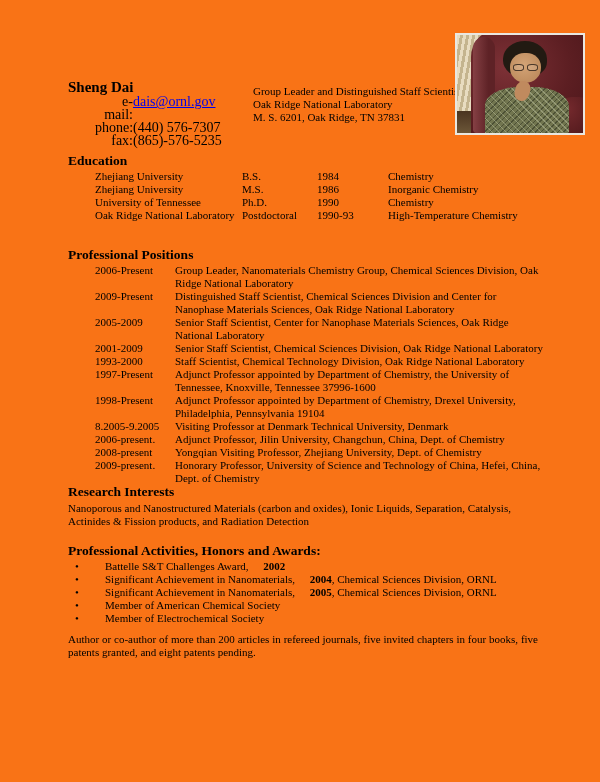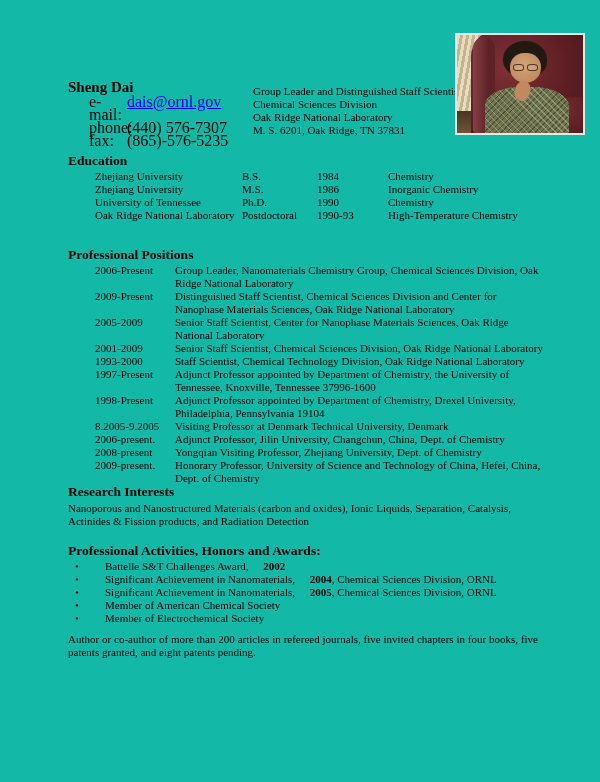--- a/index.html
+++ b/index.html
@@ -4,26 +4,26 @@
 <style>
   * { margin: 0; padding: 0; box-sizing: border-box; }
   html, body { background: #ffffff; }
   body {
     width: 600px; height: 782px;
     font-family: "Liberation Serif", "DejaVu Serif", serif;
     color: #000;
     position: relative;
     overflow: hidden;
   }
-  .page { position: absolute; inset: 0; background: #14b8a6; padding-left: 32px; }
+  .page { position: absolute; inset: 0; background: #f97316; padding-left: 32px; }
 
   
   .header-left { position: absolute; left: 68px; top: 79px; width: 190px; }
   .person-name { font-size: 15px; font-weight: bold; line-height: 16px; }
-  .contact-row { display: flex; margin-left: 21px; font-size: 16px; line-height: 13px; }
+  .contact-row { display: flex; margin-left: 27px; font-size: 14px; line-height: 13px; text-align: right; }
   .contact-label { width: 38px; flex: 0 0 38px; }
   .contact-value a { text-decoration: underline; }
 
   .header-right { position: absolute; left: 253px; top: 85px; width: 210px; font-size: 11px; line-height: 13px; }
 
   
   .photo {
     position: absolute; left: 455px; top: 33px; width: 130px; height: 102px;
     border: 2px solid #e9e7e1; background: #5a1d1f; overflow: hidden;
   }
@@ -116,21 +116,20 @@
       <span class="contact-value">(440) 576-7307</span>
     </div>
     <div class="contact-row">
       <span class="contact-label">fax:</span>
       <span class="contact-value">(865)-576-5235</span>
     </div>
   </div>
 
   <div class="header-right">
     <div>Group Leader and Distinguished Staff Scientist</div>
-    <div>Chemical Sciences Division</div>
     <div>Oak Ridge National Laboratory</div>
     <div>M. S. 6201, Oak Ridge, TN 37831</div>
   </div>
 
   <div class="photo">
     <div class="ph-blinds"></div>
     <div class="ph-floor"></div>
     <div class="ph-chair"></div>
     <div class="ph-wing"></div>
     <div class="ph-armrest"></div>

